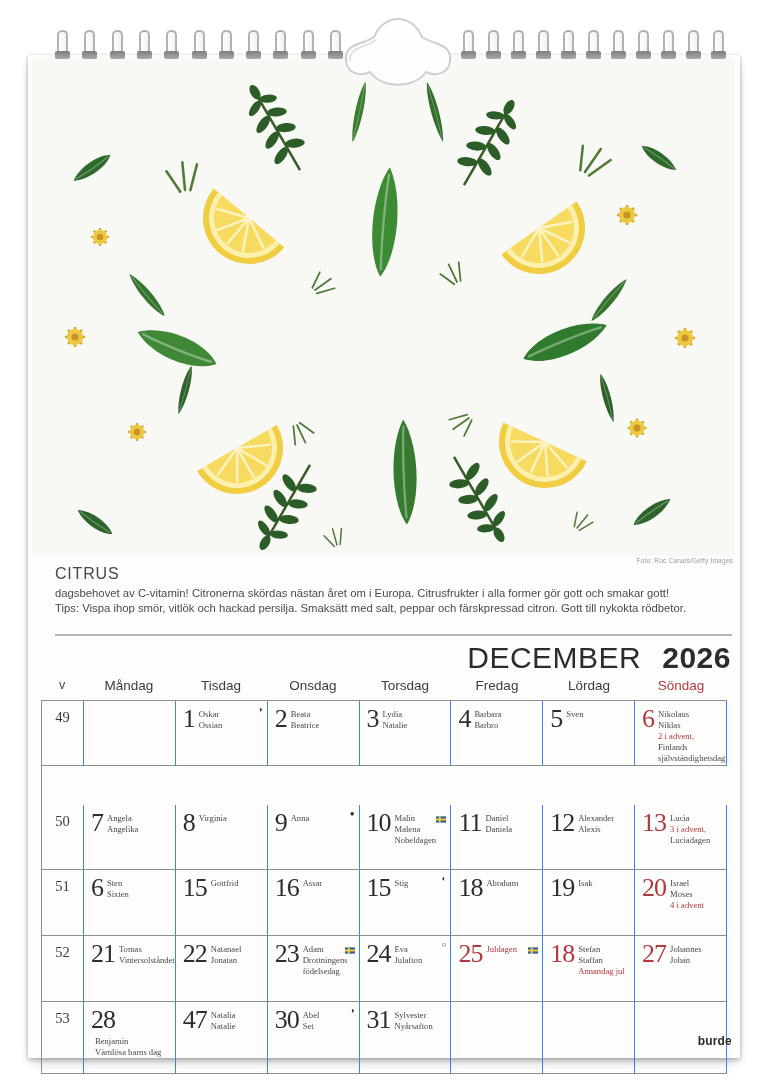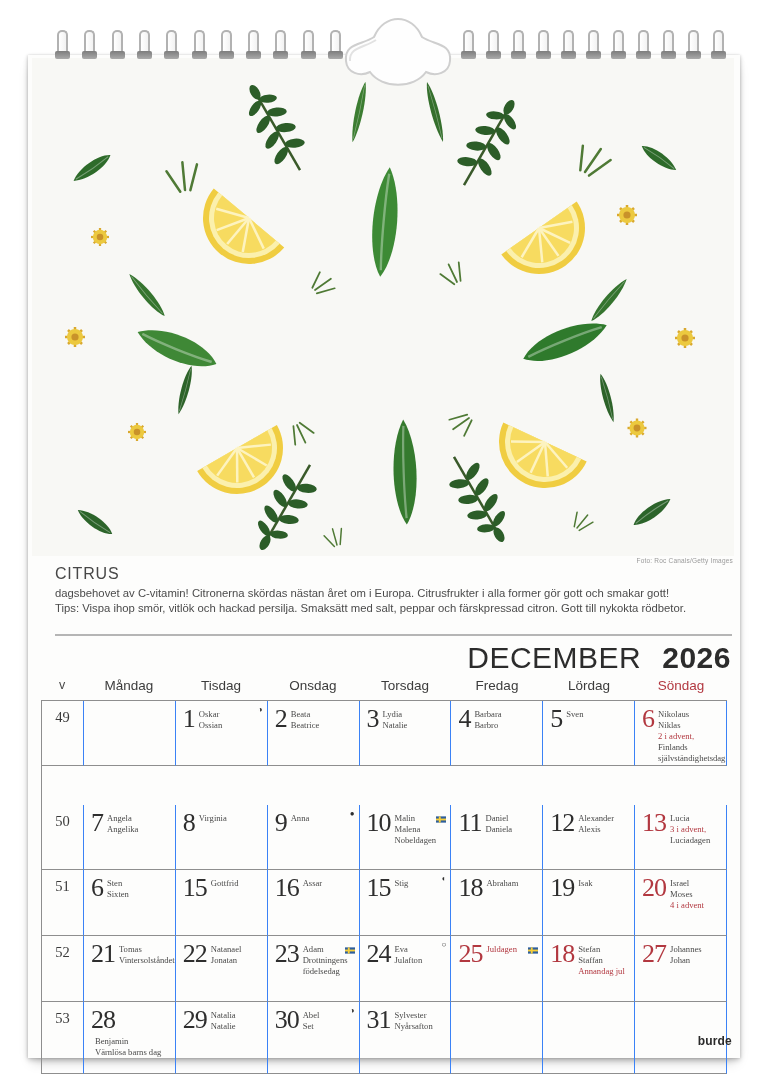--- a/index.html
+++ b/index.html
@@ -225,21 +225,21 @@
                 <rect width="16" height="10" fill="#2d5e9e"></rect>
                 <rect x="4.5" width="3" height="10" fill="#f6cf3b"></rect>
                 <rect y="3.5" width="16" height="3" fill="#f6cf3b"></rect>
               </svg></span></div>
           <div class="cell dcell"><span class="daynum red">18</span><span class="names"><div class="nline">Stefan</div><div class="nline">Staffan</div><div class="nline red">Annandag jul</div></span></div>
           <div class="cell dcell"><span class="daynum red">27</span><span class="names"><div class="nline">Johannes</div><div class="nline">Johan</div></span></div>
         </div>
         <div class="wrow" style="height: 72px;">
           <div class="cell wcell">53</div>
           <div class="cell dcell"><span class="daynum">28</span><span class="names"><div class="nline">Benjamin</div><div class="nline">Värnlösa barns dag</div></span></div>
-          <div class="cell dcell"><span class="daynum">29</span><span class="names"><div class="nline">Natalia</div><div class="nline">Natalie</div></span></div>
+          <div class="cell dcell"><span class="daynum">47</span><span class="names"><div class="nline">Natalia</div><div class="nline">Natalie</div></span></div>
           <div class="cell dcell"><span class="daynum">30</span><span class="names"><div class="nline">Abel</div><div class="nline">Set</div></span><span class="marker moon">◑</span></div>
           <div class="cell dcell"><span class="daynum">31</span><span class="names"><div class="nline">Sylvester</div><div class="nline">Nyårsafton</div></span></div>
           <div class="cell dcell"></div>
           <div class="cell dcell"></div>
           <div class="cell dcell"></div>
         </div>
       </div>
 
     <div class="brand">burde</div>
   </div>

